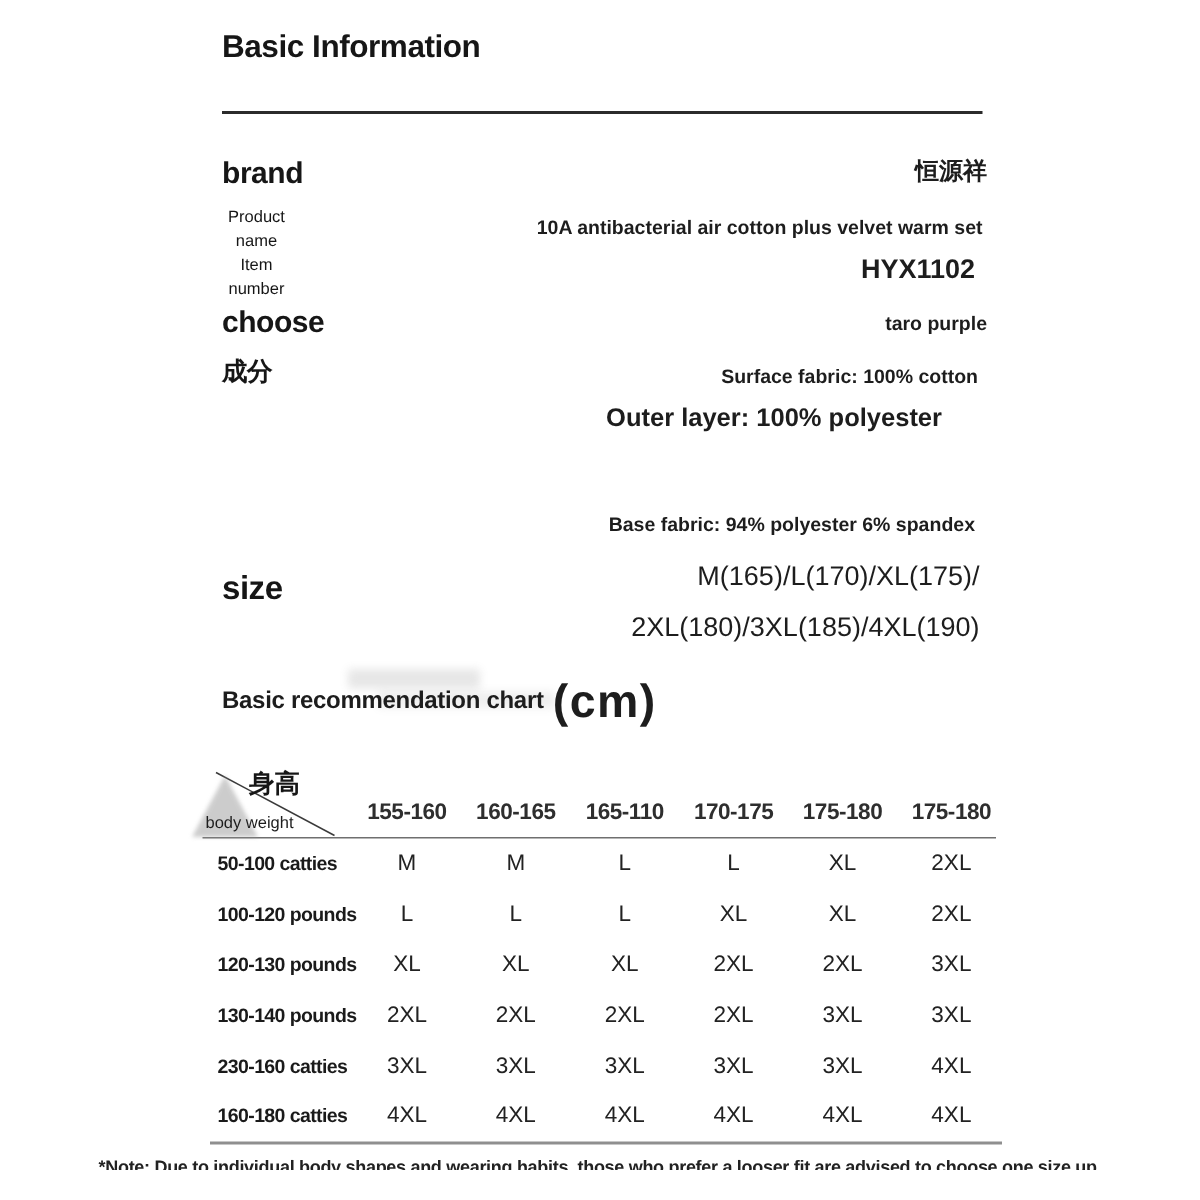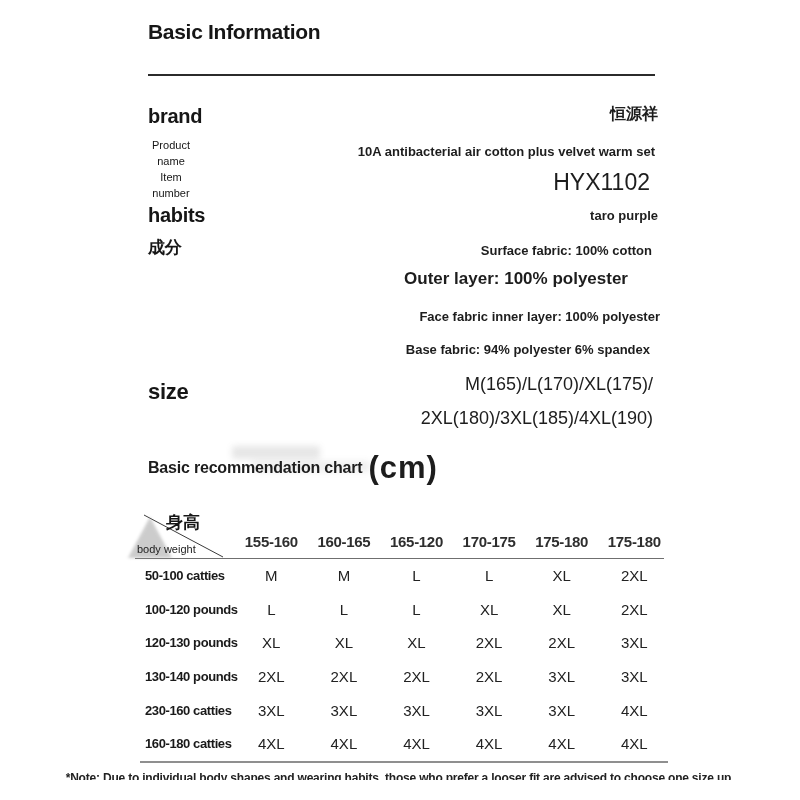--- a/index.html
+++ b/index.html
@@ -22,21 +22,21 @@
   .lbl-pname { top:137px; }
   .lbl-item  { top:169px; }
   .lbl-color { top:204px; }
   .lbl-comp  { top:236px; font-size:17px; }
   .lbl-size  { top:379px; font-size:22px; }
 
   
   .val { position:absolute; right:142px; text-align:right; white-space:nowrap; color:#1d1d1d; }
   .v-brand { top:104px; font-size:16px; font-weight:700; }
   .v-pname { top:144px; font-size:13px; font-weight:700; right:145px; }
-  .v-item  { top:169px; font-size:23px; font-weight:400; right:150px;margin-left:48px; }
+  .v-item  { top:169px; font-size:18px; font-weight:700; right:150px;margin-left:48px; }
   .v-color { top:208px; font-size:13px; font-weight:700;text-align:center; }
   .v-comp1 { top:243px; font-size:13px; font-weight:700; right:148px; }
   .v-comp2 { top:269px; font-size:17px; font-weight:700; right:172px; }
   .v-comp3 { top:309px; font-size:13px; font-weight:700; right:140px; }
   .v-comp4 { top:342px; font-size:13px; font-weight:700; right:150px;padding-left:32px; }
   .v-size1 { top:374px; font-size:18px; font-weight:400; right:147px; }
   .v-size2 { top:408px; font-size:18px; font-weight:400; right:147px; }
 
   
   .chart-heading { left:148px; top:450px; display:flex; align-items:center; }
@@ -80,31 +80,30 @@
 
   <div class="abs lbl lbl-big lbl-brand">brand</div>
   <div class="abs lbl lbl-small lbl-pname">
     <div>Product</div>
     <div>name</div>
   </div>
   <div class="abs lbl lbl-small lbl-item">
     <div>Item</div>
     <div>number</div>
   </div>
-  <div class="abs lbl lbl-big lbl-color">habits</div>
+  <div class="abs lbl lbl-big lbl-color">choose</div>
   <div class="abs lbl lbl-big lbl-comp">成分</div>
   <div class="abs lbl lbl-big lbl-size">size</div>
 
   <div class="val v-brand">恒源祥</div>
   <div class="val v-pname">10A antibacterial air cotton plus velvet warm set</div>
   <div class="val v-item">HYX1102</div>
   <div class="val v-color">taro purple</div>
   <div class="val v-comp1">Surface fabric: 100% cotton</div>
   <div class="val v-comp2">Outer layer: 100% polyester</div>
-  <div class="val v-comp3">Face fabric inner layer: 100% polyester</div>
   <div class="val v-comp4">Base fabric: 94% polyester 6% spandex</div>
   <div class="val v-size1">M(165)/L(170)/XL(175)/</div>
   <div class="val v-size2">2XL(180)/3XL(185)/4XL(190)</div>
 
   <div class="ghost ghost1"></div>
   <div class="ghost ghost2"></div>
 
   <div class="abs chart-heading">
     <span class="txt">Basic recommendation chart</span>
     <span class="unit">(cm)</span>
@@ -115,21 +114,21 @@
       <div class="corner">
         <svg width="100" height="55">
           <line x1="9" y1="12" x2="88" y2="54" stroke="#3a3a3a" stroke-width="1"></line>
         </svg>
         <div class="tri"></div>
         <div class="corner-top">身高</div>
         <div class="corner-bottom">body weight</div>
       </div>
       <div class="th">155-160</div>
       <div class="th">160-165</div>
-      <div class="th">165-120</div>
+      <div class="th">165-110</div>
       <div class="th">170-175</div>
       <div class="th">175-180</div>
       <div class="th">175-180</div>
     </div>
     <div class="hline"></div>
 
     <div class="tr">
       <div class="td-label">50-100 catties</div>
       <div class="td">M</div>
       <div class="td">M</div>

